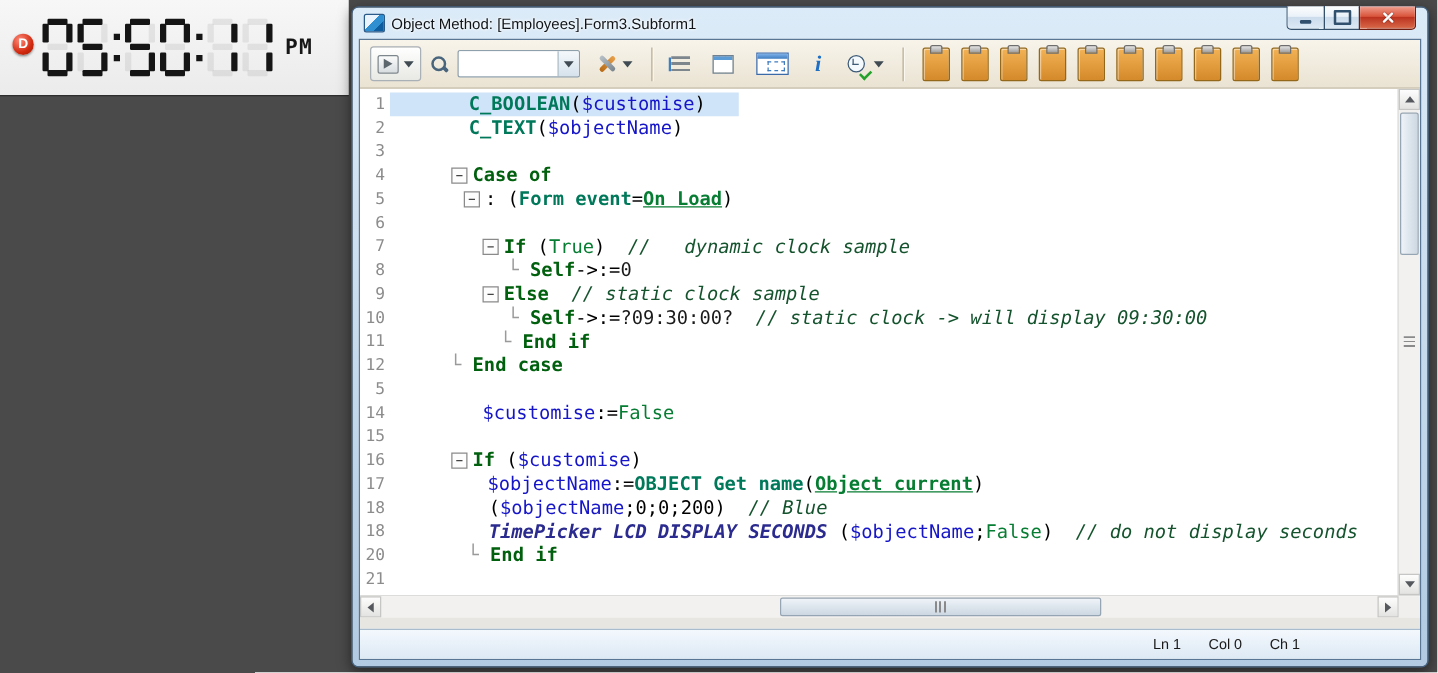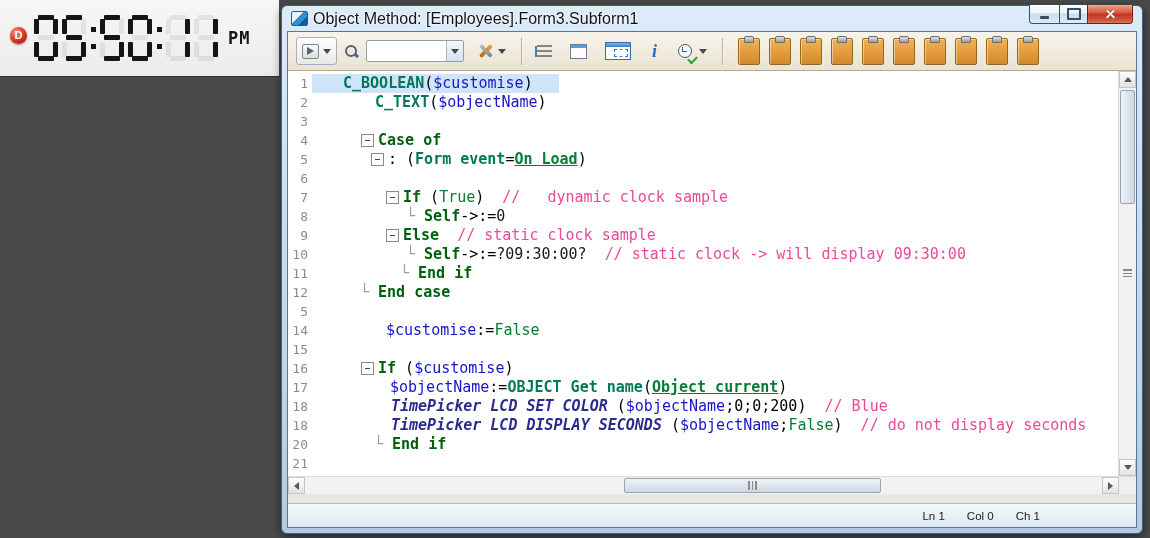--- a/index.html
+++ b/index.html
@@ -28,21 +28,21 @@
   .lcd-colon i{position:absolute;left:3px;width:5px;height:5px;background:#151515;}
   .lcd-colon i.top{top:12px;} .lcd-colon i.bot{bottom:12px;}
   .lcd-ampm{margin-left:8px;font:bold 17px "DejaVu Sans Mono",monospace;color:#161616;letter-spacing:1px;}
 
   
   .window{position:absolute;left:281px;top:5px;width:860px;height:527px;border:1px solid #44627f;
           border-radius:6px;background:linear-gradient(#dcebf8,#b2cbe2);box-shadow:0 3px 10px rgba(0,0,0,.5);}
   .titlebar{height:25px;display:flex;align-items:center;padding-left:9px;position:relative;}
   .title-icon{width:15px;height:13px;margin-right:5px;flex:none;border:1px solid #2a5a8a;border-radius:2px;
               background:linear-gradient(135deg,#eaf4ff 0 40%,#2f8fd0 40% 70%,#0e5d9e 70%);}
-  .title-text{font-size:16px;color:#101418;text-shadow:0 0 3px #fff,0 0 2px #fff;white-space:nowrap;}
+  .title-text{font-size:12px;color:#101418;text-shadow:0 0 3px #fff,0 0 2px #fff;white-space:nowrap;}
   .win-controls{position:absolute;top:-1px;right:9px;display:flex;}
   .wbtn{height:18px;border:1px solid #35506b;border-top:none;display:flex;align-items:center;justify-content:center;
         background:linear-gradient(#fdfefe,#e9f1f8 45%,#ccdcec 50%,#dde9f5);box-shadow:inset 0 0 1px #fff;}
   .wbtn.min{width:29px;border-radius:0 0 0 4px;}
   .wbtn.max{width:27px;margin-left:-1px;}
   .wbtn.close{width:44px;margin-left:-1px;border-radius:0 0 4px 0;border-color:#6e1d10;
         background:linear-gradient(#f0a090,#d9543c 45%,#bc3420 50%,#d96a4a);}
   .glyph-min{width:9px;height:3px;background:#31506e;margin-top:6px;border-radius:1px;}
   .glyph-max{width:10px;height:8px;border:2px solid #31506e;border-radius:1px;}
   .glyph-close{position:relative;width:13px;height:13px;}
@@ -109,21 +109,21 @@
   .code-line.hl .line-content{background:#cfe4f8;padding-right:26px;}
   .foldbox{display:inline-flex;width:11px;height:11px;border:1px solid #8a8a8a;background:#fdfdfd;
            margin-right:4px;align-items:center;justify-content:center;flex:none;}
   .foldbox::after{content:'';width:5px;height:1px;background:#444;}
   .tk-cmd{color:#00785a;font-weight:bold;}
   .tk-kw{color:#00600e;font-weight:bold;}
   .tk-bool{color:#067d32;font-weight:normal;}
   .tk-const{color:#067d32;font-weight:bold;text-decoration:underline;}
   .tk-var{color:#1616c8;}
   .tk-plg{color:#2b2b8f;font-weight:bold;font-style:italic;}
-  .tk-com{color:#ec4899;}
+  .tk-com{color:#14532d;font-style:italic;}
   .tk-num{color:#1a1a1a;}
   .tk-p{color:#000;}
   .tk-guide{color:#9a9a9a;}
 
   
   .vscroll{width:17px;flex:none;position:relative;display:flex;flex-direction:column;align-items:center;
            background:#f2f1ef;border-left:1px solid #dcdcda;}
   .sbtn{width:17px;height:17px;flex:none;display:flex;align-items:center;justify-content:center;
         background:linear-gradient(#fdfdfd,#e3e3e1);border:1px solid #c6c6c4;box-sizing:border-box;}
   .arr-up{width:0;height:0;border-left:4px solid transparent;border-right:4px solid transparent;border-bottom:5px solid #55595e;}
@@ -291,38 +291,38 @@
             <div class="clipboard"></div>
             <div class="clipboard"></div>
             <div class="clipboard"></div>
             <div class="clipboard"></div>
             <div class="clipboard"></div>
           </div>
       </div>
 
       <div class="editor">
         <div class="code-area">
-            <div class="code-line hl"><div class="line-num">1</div><div class="line-content" style="padding-left: 31px; justify-content: space-between;"><span class="tk-cmd">C_BOOLEAN</span><span class="tk-p">(</span><span class="tk-var">$customise</span><span class="tk-p">)</span></div></div>
+            <div class="code-line hl"><div class="line-num">1</div><div class="line-content" style="padding-left: 63px; justify-content: space-between;"><span class="tk-cmd">C_BOOLEAN</span><span class="tk-p">(</span><span class="tk-var">$customise</span><span class="tk-p">)</span></div></div>
             <div class="code-line"><div class="line-num">2</div><div class="line-content" style="padding-left: 63px; text-align: center;"><span class="tk-cmd">C_TEXT</span><span class="tk-p">(</span><span class="tk-var">$objectName</span><span class="tk-p">)</span></div></div>
             <div class="code-line"><div class="line-num">3</div><div class="line-content" style="padding-left: 63px;"></div></div>
             <div class="code-line"><div class="line-num">4</div><div class="line-content" style="padding-left: 49px;"><span class="foldbox"></span><span class="tk-kw">Case of</span></div></div>
             <div class="code-line"><div class="line-num">5</div><div class="line-content" style="padding-left: 59px;"><span class="foldbox"></span><span class="tk-p">: (</span><span class="tk-cmd">Form event</span><span class="tk-p">=</span><span class="tk-const">On Load</span><span class="tk-p">)</span></div></div>
             <div class="code-line"><div class="line-num">6</div><div class="line-content" style="padding-left: 63px;"></div></div>
             <div class="code-line"><div class="line-num">7</div><div class="line-content" style="padding-left: 74px;"><span class="foldbox"></span><span class="tk-kw">If </span><span class="tk-p">(</span><span class="tk-bool">True</span><span class="tk-p">)</span><span class="tk-com">  //   dynamic clock sample</span></div></div>
             <div class="code-line"><div class="line-num">8</div><div class="line-content" style="padding-left: 94px;"><span class="tk-guide">└ </span><span class="tk-kw">Self</span><span class="tk-p">-&gt;:=</span><span class="tk-num">0</span></div></div>
             <div class="code-line"><div class="line-num">9</div><div class="line-content" style="padding-left: 74px;"><span class="foldbox"></span><span class="tk-kw">Else</span><span class="tk-com">  // static clock sample</span></div></div>
             <div class="code-line"><div class="line-num">10</div><div class="line-content" style="padding-left: 94px;"><span class="tk-guide">└ </span><span class="tk-kw">Self</span><span class="tk-p">-&gt;:=</span><span class="tk-num">?09:30:00?</span><span class="tk-com">  // static clock -&gt; will display 09:30:00</span></div></div>
             <div class="code-line"><div class="line-num">11</div><div class="line-content" style="padding-left: 88px;"><span class="tk-guide">└ </span><span class="tk-kw">End if</span></div></div>
             <div class="code-line"><div class="line-num">12</div><div class="line-content" style="padding-left: 48px;"><span class="tk-guide">└ </span><span class="tk-kw">End case</span></div></div>
             <div class="code-line"><div class="line-num">5</div><div class="line-content" style="padding-left: 12px;"></div></div>
             <div class="code-line"><div class="line-num">14</div><div class="line-content" style="padding-left: 74px;"><span class="tk-var">$customise</span><span class="tk-p">:=</span><span class="tk-bool">False</span></div></div>
             <div class="code-line"><div class="line-num">15</div><div class="line-content" style="padding-left: 12px;"></div></div>
             <div class="code-line"><div class="line-num">16</div><div class="line-content" style="padding-left: 49px;"><span class="foldbox"></span><span class="tk-kw">If </span><span class="tk-p">(</span><span class="tk-var">$customise</span><span class="tk-p">)</span></div></div>
             <div class="code-line"><div class="line-num">17</div><div class="line-content" style="padding-left: 78px;"><span class="tk-var">$objectName</span><span class="tk-p">:=</span><span class="tk-cmd">OBJECT Get name</span><span class="tk-p">(</span><span class="tk-const">Object current</span><span class="tk-p">)</span></div></div>
-            <div class="code-line"><div class="line-num">18</div><div class="line-content" style="padding-left: 79px;"><span class="tk-plg">TimePicker LCD SET COLOR </span><span class="tk-p">(</span><span class="tk-var">$objectName</span><span class="tk-p">;0;0;200)</span><span class="tk-com">  // Blue</span></div></div>
+            <div class="code-line"><div class="line-num">18</div><div class="line-content" style="padding-left: 79px;"><span class="tk-p">(</span><span class="tk-var">$objectName</span><span class="tk-p">;0;0;200)</span><span class="tk-com">  // Blue</span></div></div>
             <div class="code-line"><div class="line-num">18</div><div class="line-content" style="padding-left: 79px;"><span class="tk-plg">TimePicker LCD DISPLAY SECONDS </span><span class="tk-p">(</span><span class="tk-var">$objectName</span><span class="tk-p">;</span><span class="tk-bool">False</span><span class="tk-p">)</span><span class="tk-com">  // do not display seconds</span></div></div>
             <div class="code-line"><div class="line-num">20</div><div class="line-content" style="padding-left: 62px;"><span class="tk-guide">└ </span><span class="tk-kw">End if</span></div></div>
             <div class="code-line"><div class="line-num">21</div><div class="line-content" style="padding-left: 12px;"></div></div>
           </div>
         <div class="vscroll">
           <div class="sbtn">
               <span class="arr-up"></span>
             </div>
           <div class="vthumb"></div>
           <div class="vtrack"></div>

